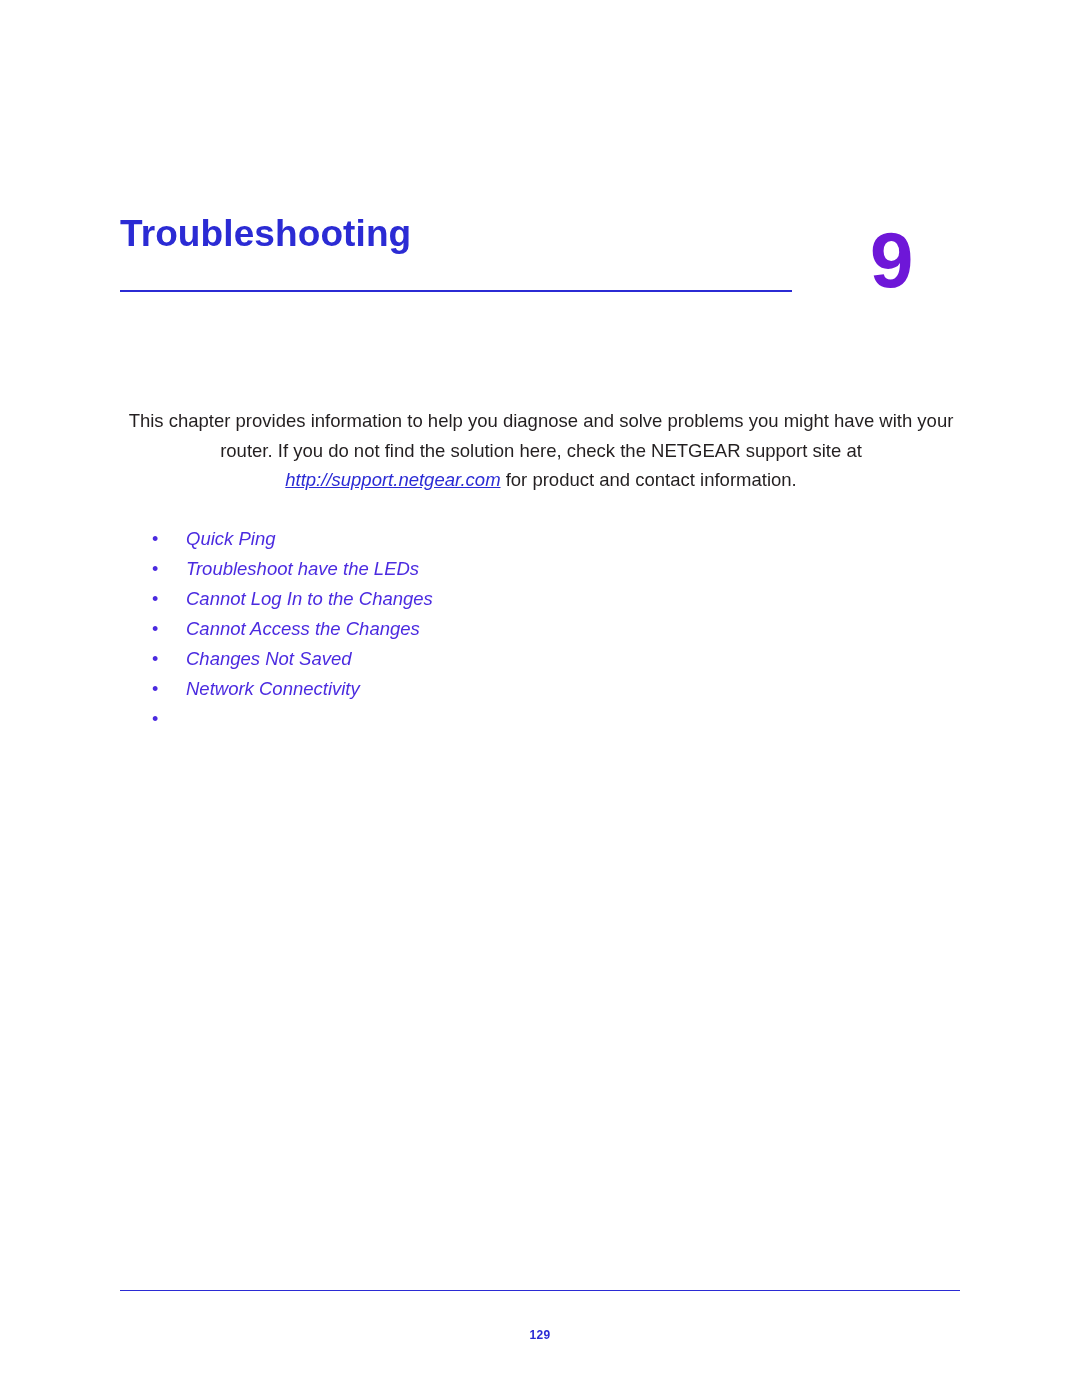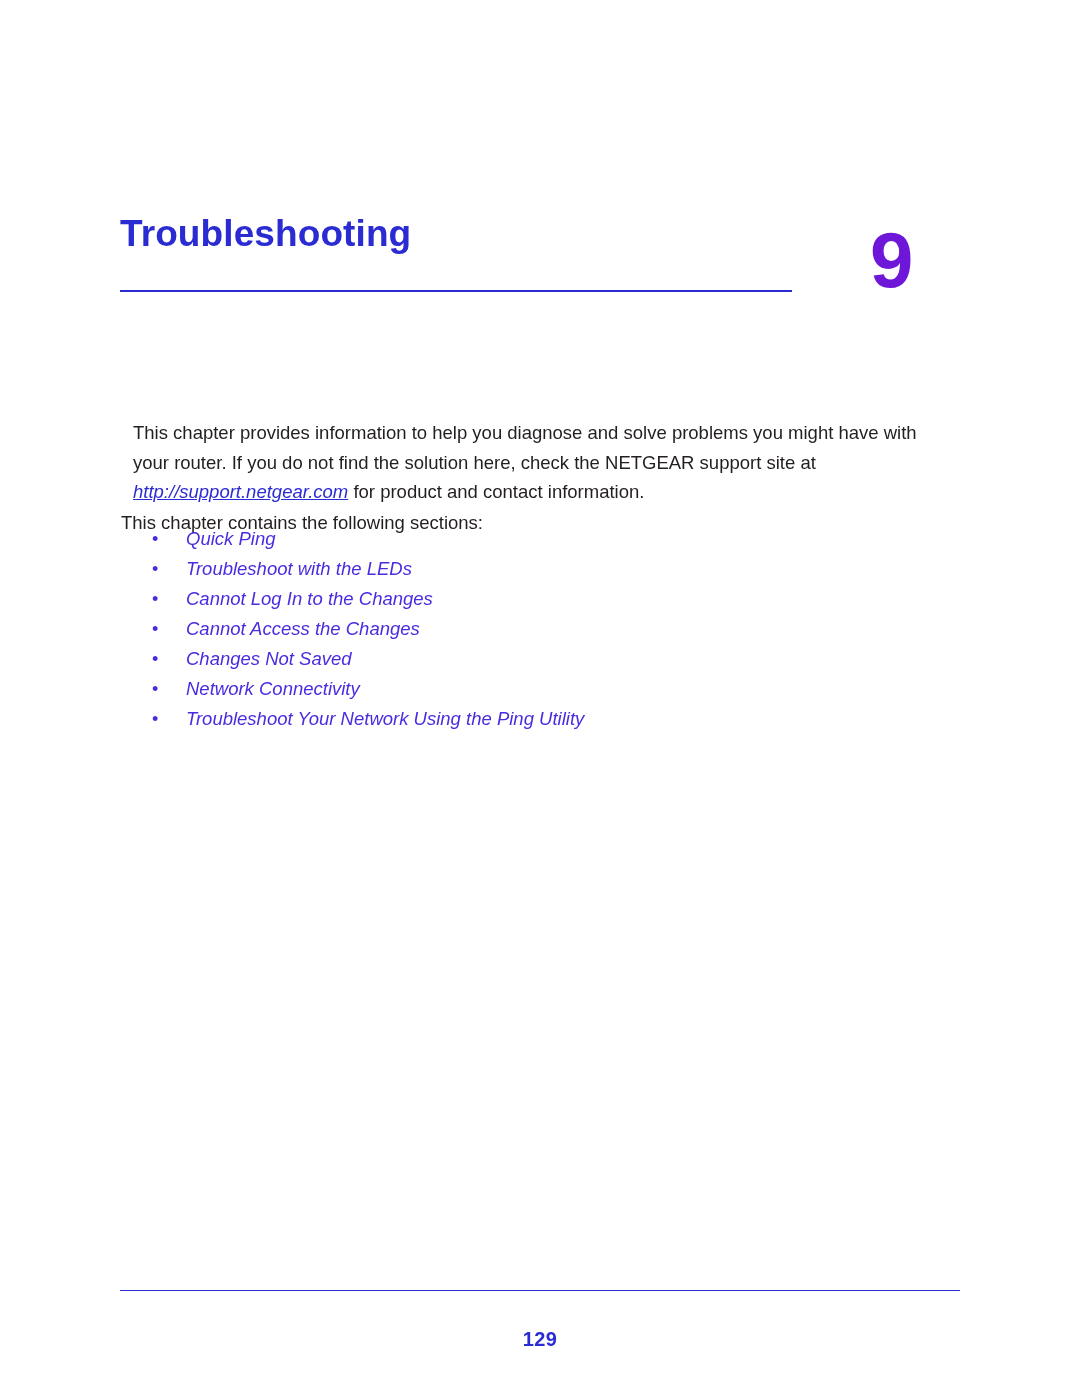--- a/index.html
+++ b/index.html
@@ -69,21 +69,22 @@
     position: absolute;
     left: 121px;
     top: 406px;
     width: 840px;
     font-size: 18.5px;
     line-height: 29.5px;
     color: #231f20;
   }
 
   .intro p {
-    margin: 12px;
+    margin: 0;
+    text-align: center;
   }
 
   .link-url {
     color: #2b2bd4;
     font-style: italic;
   }
 
   .intro-second {
     position: absolute;
     left: 121px;
@@ -134,72 +135,68 @@
     height: 1px;
     background: #2b2bd4;
   }
 
   .footer-page-number {
     position: absolute;
     left: 0px;
     top: 1328px;
     width: 1080px;
     text-align: center;
-    font-size: 20px;
+    font-size: 12px;
     font-weight: bold;
     color: #2b2bd4;
     letter-spacing: 0.3px;
   }
 </style>
 </head>
 <body>
 
 <div class="page">
 
   <div class="chapter-header">
     <div class="chapter-title">Troubleshooting</div>
     <div class="chapter-rule"></div>
     <div class="chapter-number">9</div>
   </div>
 
   <div class="intro">
     <p><span>This chapter provides information to help you diagnose and solve problems you might have with your router. If you do not find the solution here, check the NETGEAR support site at </span><a class="link-url" href="#">http://support.netgear.com</a><span> for product and contact information.</span></p>
   </div>
 
-  <div class="intro-second">
-    <p>This chapter contains the following sections:</p>
-  </div>
 
   <ul class="section-list">
     <li>
       <span class="bullet">•</span>
       <span>Quick Ping</span>
     </li>
     <li>
       <span class="bullet">•</span>
-      <span>Troubleshoot with the LEDs</span>
+      <span>Troubleshoot have the LEDs</span>
     </li>
     <li>
       <span class="bullet">•</span>
       <span>Cannot Log In to the Changes</span>
     </li>
     <li>
       <span class="bullet">•</span>
       <span>Cannot Access the Changes</span>
     </li>
     <li>
       <span class="bullet">•</span>
       <span>Changes Not Saved</span>
     </li>
     <li>
       <span class="bullet">•</span>
       <span>Network Connectivity</span>
     </li>
     <li>
       <span class="bullet">•</span>
-      <span>Troubleshoot Your Network Using the Ping Utility</span>
     </li>
   </ul>
 
   <div class="footer-rule"></div>
   <div class="footer-page-number">129</div>
 
 </div>
 
 </body></html>

